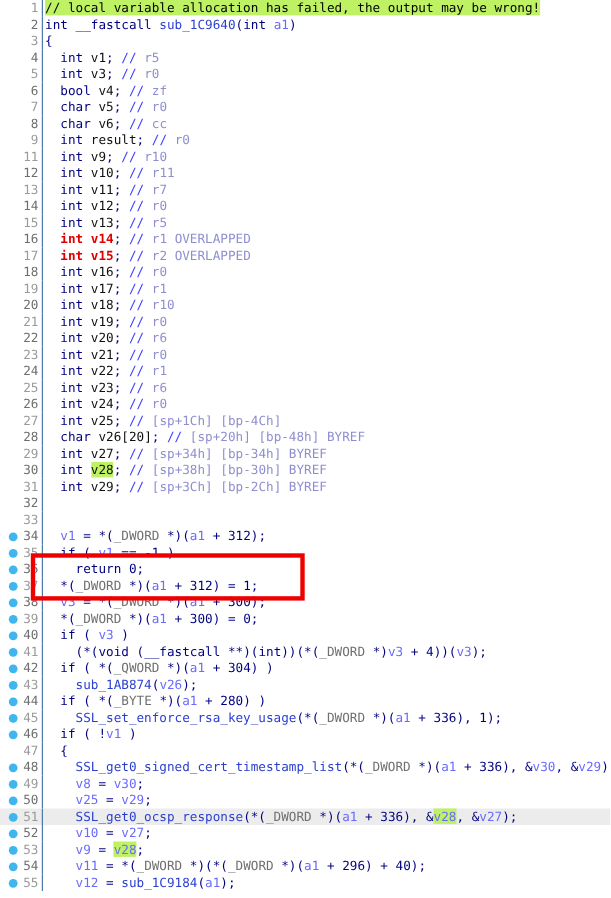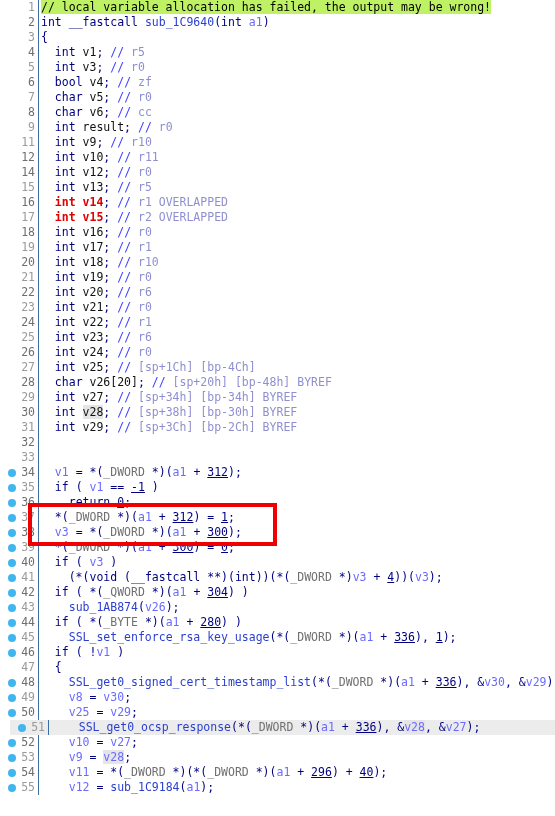--- a/index.html
+++ b/index.html
@@ -12,21 +12,21 @@
   #viewport{position:relative;width:555px;height:816px;overflow:hidden;background:#fff;}
 
   
   .code-area{position:relative;width:555px;}
   .line{
     position:relative;
     height:15px;line-height:15px;
     white-space:pre;
     display:block;
   }
-  .line.cur{background:#ececec;margin-left:10px;}
+  .line.cur{background:#ececec;}
 
   .bp-dot{
     position:absolute;left:8px;top:4px;
     width:8px;height:8px;border-radius:50%;
     background:#3fb6f0;
   }
   .lnum{
     position:absolute;left:0;top:0;width:35px;
     text-align:right;
     color:#9a9a9a;
@@ -41,30 +41,30 @@
   .ltext{
     position:absolute;left:41px;top:0;
     line-height:15px;
     color:#202020;
   }
 
   
   .kw     {color:#00007f;font-weight:normal;}
   .var    {color:#6a6aff;}                     
   .fn     {color:#2b3fcf;font-weight:normal;}    
-  .num    {color:#000080;text-decoration:underline;}
+  .num    {color:#000080;}
   .punc   {color:#000080;}
   .cmt    {color:#4040ff;}                     
   .reg    {color:#8f8fd0;}                     
   .ovl    {color:#8f8fd0;}                     
   .stk    {color:#8f8fd0;}                     
   .err    {color:#e00000;font-weight:bold;}    
   .dw     {color:#707070;}                     
   .plain  {color:#101010;}
-  .hl     {background:#e5e5e5;}                
+  .hl     {background:#bef264;}                
   .warnline{background:#bef264;color:#000000;}
 
   
   #annot-rect{
     position:absolute;
     border:4px solid #ee0000;
     box-sizing:border-box;
     pointer-events:none;
   }
 </style>
@@ -77,20 +77,21 @@
       <div class="line"><span class="lnum dark">2</span><span class="vbar"></span><span class="ltext"><span class="kw">int </span><span class="kw">__fastcall </span><span class="fn">sub_1C9640</span><span class="punc">(</span><span class="kw">int </span><span class="var">a1</span><span class="punc">)</span></span></div>
       <div class="line"><span class="lnum">3</span><span class="vbar"></span><span class="ltext"><span class="punc">{</span></span></div>
       <div class="line"><span class="lnum dark">4</span><span class="vbar"></span><span class="ltext"><span class="plain">  </span><span class="kw">int </span><span class="plain">v1</span><span class="punc">; </span><span class="cmt">// </span><span class="reg">r5</span></span></div>
       <div class="line"><span class="lnum">5</span><span class="vbar"></span><span class="ltext"><span class="plain">  </span><span class="kw">int </span><span class="plain">v3</span><span class="punc">; </span><span class="cmt">// </span><span class="reg">r0</span></span></div>
       <div class="line"><span class="lnum dark">6</span><span class="vbar"></span><span class="ltext"><span class="plain">  </span><span class="kw">bool </span><span class="plain">v4</span><span class="punc">; </span><span class="cmt">// </span><span class="reg">zf</span></span></div>
       <div class="line"><span class="lnum">7</span><span class="vbar"></span><span class="ltext"><span class="plain">  </span><span class="kw">char </span><span class="plain">v5</span><span class="punc">; </span><span class="cmt">// </span><span class="reg">r0</span></span></div>
       <div class="line"><span class="lnum dark">8</span><span class="vbar"></span><span class="ltext"><span class="plain">  </span><span class="kw">char </span><span class="plain">v6</span><span class="punc">; </span><span class="cmt">// </span><span class="reg">cc</span></span></div>
       <div class="line"><span class="lnum">9</span><span class="vbar"></span><span class="ltext"><span class="plain">  </span><span class="kw">int </span><span class="plain">result</span><span class="punc">; </span><span class="cmt">// </span><span class="reg">r0</span></span></div>
       <div class="line"><span class="lnum">11</span><span class="vbar"></span><span class="ltext"><span class="plain">  </span><span class="kw">int </span><span class="plain">v9</span><span class="punc">; </span><span class="cmt">// </span><span class="reg">r10</span></span></div>
       <div class="line"><span class="lnum dark">12</span><span class="vbar"></span><span class="ltext"><span class="plain">  </span><span class="kw">int </span><span class="plain">v10</span><span class="punc">; </span><span class="cmt">// </span><span class="reg">r11</span></span></div>
+      <div class="line"><span class="lnum">13</span><span class="vbar"></span><span class="ltext"><span class="plain">  </span><span class="kw">int </span><span class="plain">v11</span><span class="punc">; </span><span class="cmt">// </span><span class="reg">r7</span></span></div>
       <div class="line"><span class="lnum dark">14</span><span class="vbar"></span><span class="ltext"><span class="plain">  </span><span class="kw">int </span><span class="plain">v12</span><span class="punc">; </span><span class="cmt">// </span><span class="reg">r0</span></span></div>
       <div class="line"><span class="lnum">15</span><span class="vbar"></span><span class="ltext"><span class="plain">  </span><span class="kw">int </span><span class="plain">v13</span><span class="punc">; </span><span class="cmt">// </span><span class="reg">r5</span></span></div>
       <div class="line"><span class="lnum dark">16</span><span class="vbar"></span><span class="ltext"><span class="plain">  </span><span class="err">int v14</span><span class="punc">; </span><span class="cmt">// </span><span class="reg">r1</span><span class="ovl"> OVERLAPPED</span></span></div>
       <div class="line"><span class="lnum">17</span><span class="vbar"></span><span class="ltext"><span class="plain">  </span><span class="err">int v15</span><span class="punc">; </span><span class="cmt">// </span><span class="reg">r2</span><span class="ovl"> OVERLAPPED</span></span></div>
       <div class="line"><span class="lnum dark">18</span><span class="vbar"></span><span class="ltext"><span class="plain">  </span><span class="kw">int </span><span class="plain">v16</span><span class="punc">; </span><span class="cmt">// </span><span class="reg">r0</span></span></div>
       <div class="line"><span class="lnum">19</span><span class="vbar"></span><span class="ltext"><span class="plain">  </span><span class="kw">int </span><span class="plain">v17</span><span class="punc">; </span><span class="cmt">// </span><span class="reg">r1</span></span></div>
       <div class="line"><span class="lnum dark">20</span><span class="vbar"></span><span class="ltext"><span class="plain">  </span><span class="kw">int </span><span class="plain">v18</span><span class="punc">; </span><span class="cmt">// </span><span class="reg">r10</span></span></div>
       <div class="line"><span class="lnum">21</span><span class="vbar"></span><span class="ltext"><span class="plain">  </span><span class="kw">int </span><span class="plain">v19</span><span class="punc">; </span><span class="cmt">// </span><span class="reg">r0</span></span></div>
       <div class="line"><span class="lnum dark">22</span><span class="vbar"></span><span class="ltext"><span class="plain">  </span><span class="kw">int </span><span class="plain">v20</span><span class="punc">; </span><span class="cmt">// </span><span class="reg">r6</span></span></div>
       <div class="line"><span class="lnum">23</span><span class="vbar"></span><span class="ltext"><span class="plain">  </span><span class="kw">int </span><span class="plain">v21</span><span class="punc">; </span><span class="cmt">// </span><span class="reg">r0</span></span></div>

